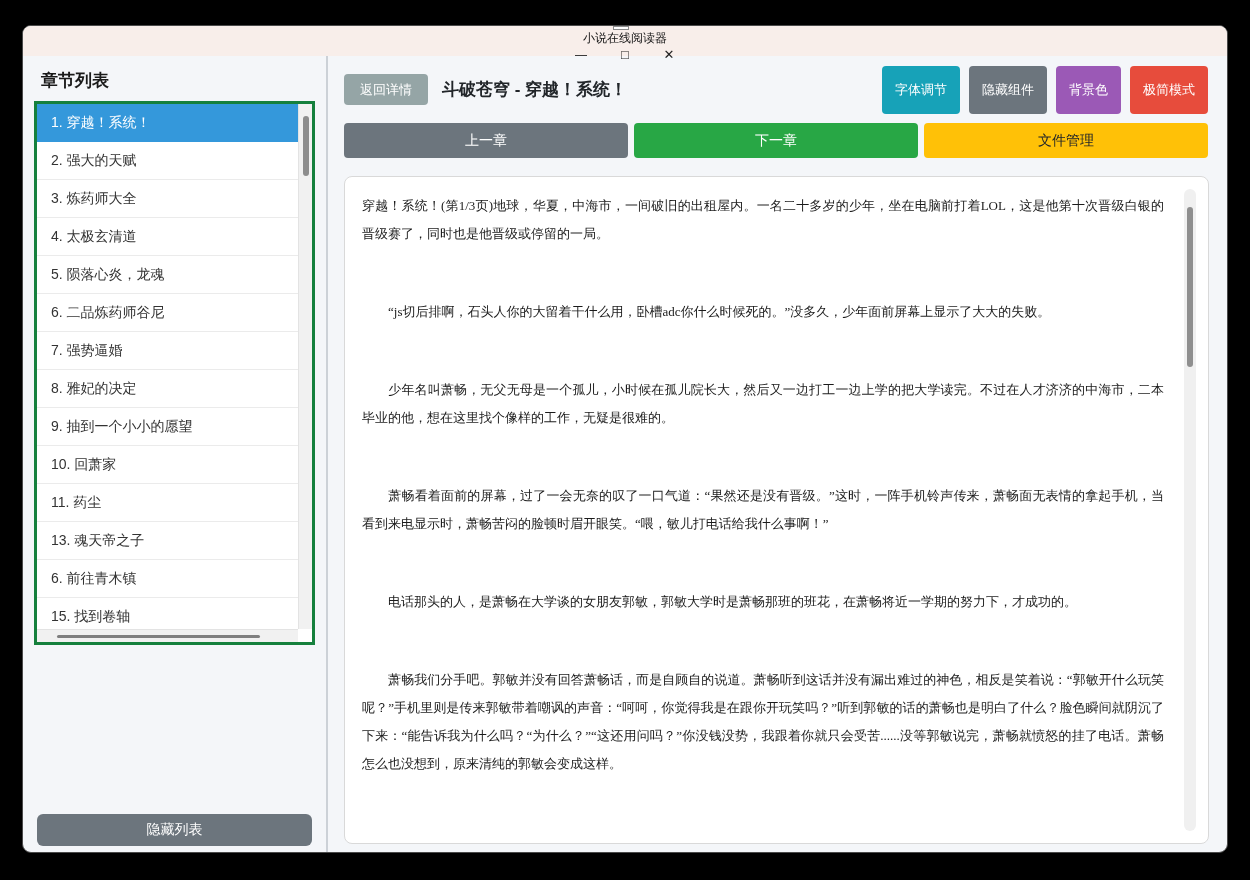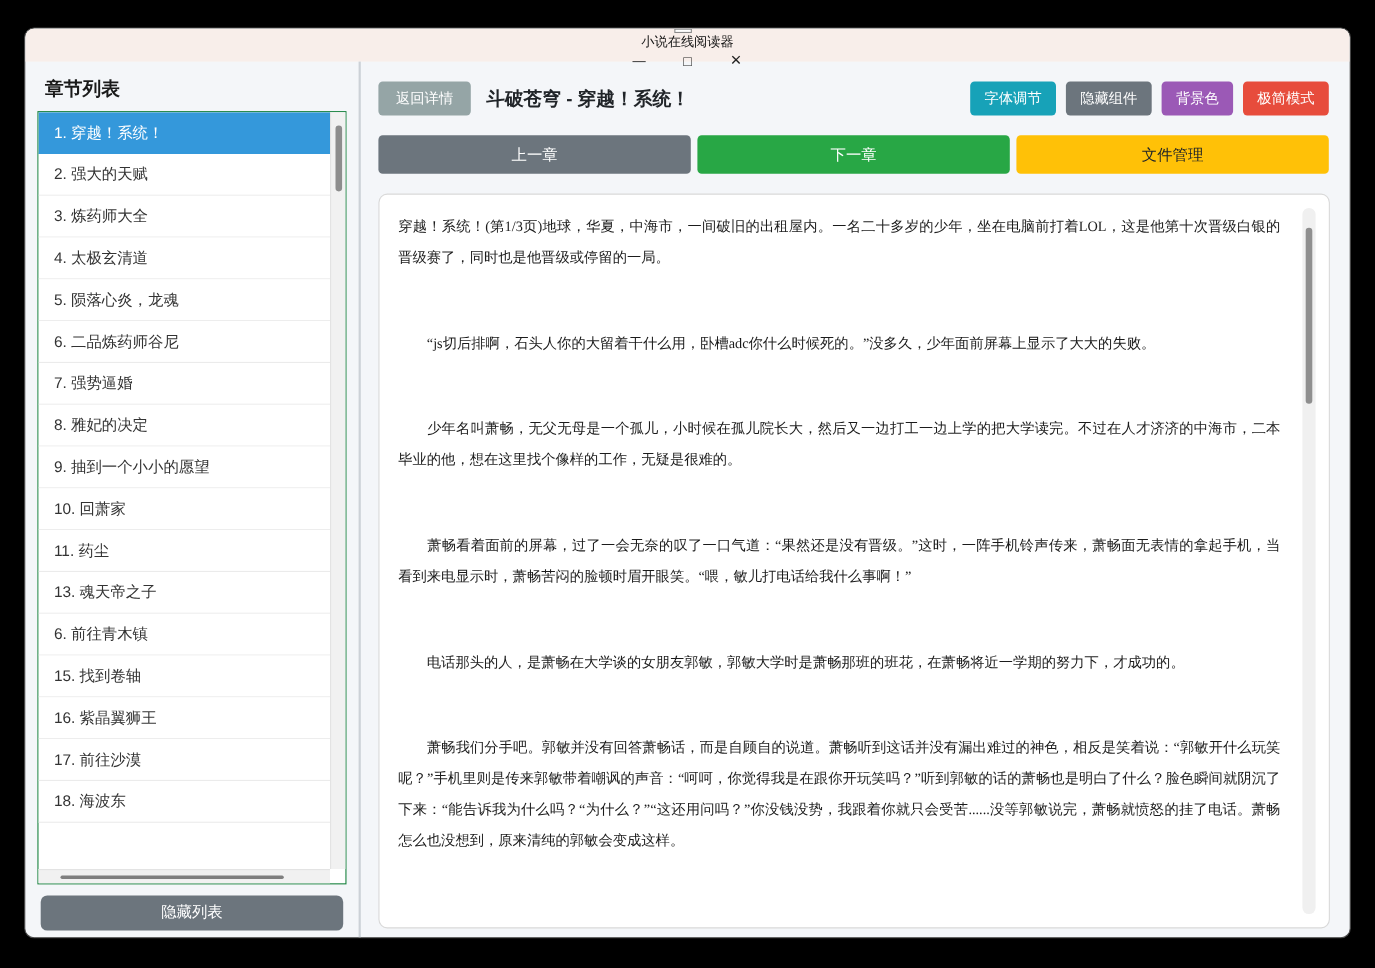--- a/index.html
+++ b/index.html
@@ -23,22 +23,22 @@
   .win-btn.min { font-size:12px; }
 
   
   .body-area { display:flex; height:798px; }
   .sidebar { width:305px; position:relative; border-right:2px solid #ccd1d7; }
   .main { flex:1; position:relative; }
 
   
   .sidebar-title { position:absolute; left:18px; top:13px; font-size:17px;
                    font-weight:bold; color:#1a1a1a; }
-  .chapter-listbox { position:absolute; left:11px; top:45px; width:281px; height:703px;
-                     background:#fff; border:1px solid #15803d; }
+  .chapter-listbox { position:absolute; left:11px; top:45px; width:281px; height:544px;
+                     background:#fff; border:3px solid #15803d; }
   .chapter-items { position:absolute; left:0; top:0; right:14px; bottom:13px; overflow:hidden; }
   .chapter-item { height:38px; display:flex; align-items:center; padding-left:14px;
                   font-size:14px; color:#333; border-bottom:1px solid #ebebeb;
                   background:#fff; cursor:default; white-space:nowrap; }
   .chapter-item.selected { background:#3498db; color:#fff; border-bottom-color:#3498db; }
   .v-scrollbar { position:absolute; right:0; top:0; width:14px; bottom:13px;
                  background:#f1f1f1; border-left:1px solid #e3e3e3; }
   .v-thumb { position:absolute; left:4px; width:6px; top:12px; height:60px;
              background:#8d8d8d; border-radius:3px; }
   .h-scrollbar { position:absolute; left:0; right:14px; bottom:0; height:13px;
@@ -50,21 +50,21 @@
                    font-size:14px; font-family:inherit; cursor:pointer; }
 
   
   .main-header { position:absolute; left:16px; right:19px; top:18px; height:31px;
                  display:flex; align-items:center; }
   .back-btn { height:31px; padding:0 16px; background:#95a5a6; color:#fff;
               border:none; border-radius:4px; font-size:13px; font-family:inherit;
               cursor:pointer; }
   .book-title { font-size:17px; font-weight:bold; color:#212529; margin-left:14px; flex:1; }
   .header-buttons { display:flex; gap:9px; }
-  .pill-btn { height:31px; padding:0 13px; border:none; border-radius:4px;
+  .pill-btn { height:48px; padding:0 13px; border:none; border-radius:4px;
               font-size:13px; font-family:inherit; color:#fff; cursor:pointer; }
 
   
   .nav-row { position:absolute; left:16px; right:19px; top:67px; height:35px;
              display:flex; gap:6px; }
   .nav-btn { flex:1; border:none; border-radius:4px; font-size:14px;
              font-family:inherit; cursor:pointer; }
 
   
   .reader-panel { position:absolute; left:16px; right:18px; top:120px; bottom:10px;

